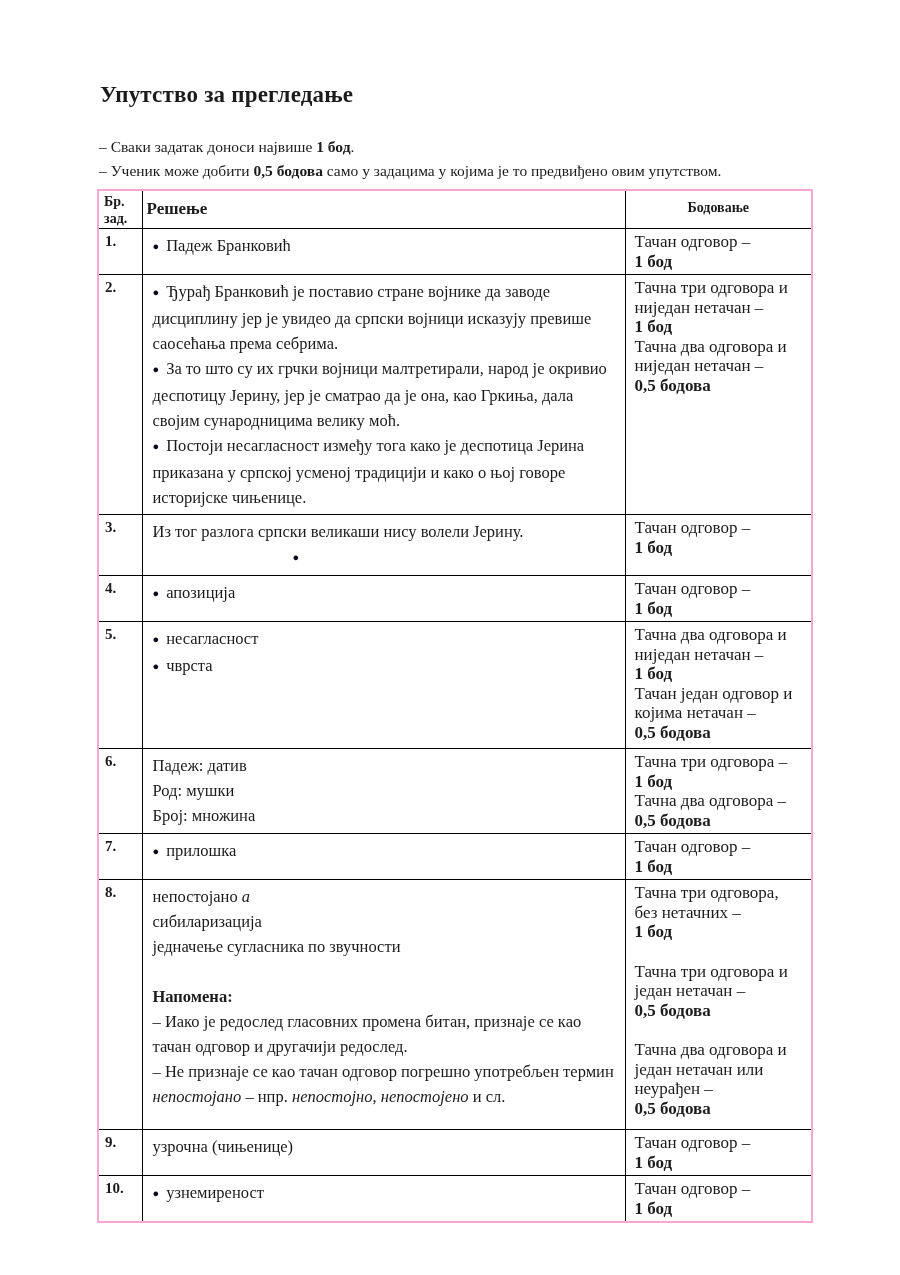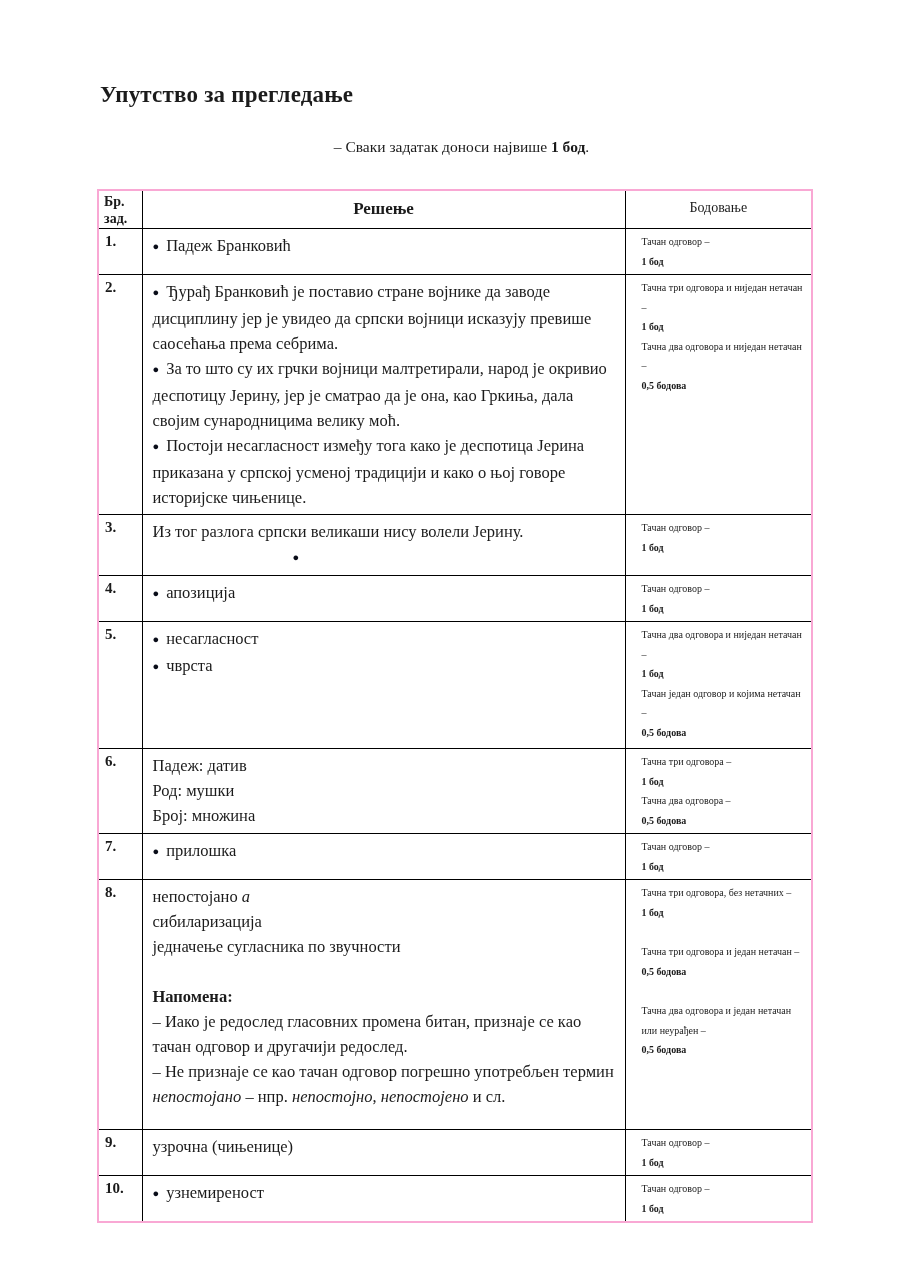--- a/index.html
+++ b/index.html
@@ -9,47 +9,47 @@
     color:#1b1b1b;
     -webkit-font-smoothing:antialiased;
   }
   .page{position:relative;width:900px;height:1275px;background:#fff;overflow:hidden;}
 
   .doc-title{
     position:absolute;left:100px;top:82px;margin:0;
     font-size:23px;font-weight:bold;letter-spacing:.2px;
   }
 
-  .intro{position:absolute;left:99px;top:135px;width:725px;font-size:15.5px;line-height:23.5px;text-align:center;}
+  .intro{position:absolute;left:99px;top:135px;width:725px;font-size:15.5px;line-height:23.5px;}
   .intro p{margin:0;}
   .b{font-weight:bold;}
   .i{font-style:italic;}
 
   table.grading{
     position:absolute;left:97px;top:189px;width:714px;
     border-collapse:collapse;table-layout:fixed;
     border:2px solid #f9a8d4;
   }
   .grading th,.grading td{
     border:1.5px solid #000;
     vertical-align:top;
     overflow:hidden;
   }
   col.c1{width:44px;} col.c2{width:483px;} col.c3{width:187px;}
 
   th.c1{
     font-size:14px;font-weight:bold;text-align:left;
     padding:2px 4px 1px 5px;white-space:pre-line;line-height:17px;
   }
-  th.c2{font-size:17px;font-weight:bold;text-align:center;padding:8px 4px;}
-  th.c3{font-size:14px;font-weight:normal;text-align:center;padding:9px 4px;}
+  th.c2{font-size:17px;font-weight:bold;text-align:left;padding:8px 4px;}
+  th.c3{font-size:14px;font-weight:bold;text-align:center;padding:9px 4px;}
 
   td.c1{font-weight:bold;font-size:15px;padding:4px 4px 2px 6px;}
   td.c2{font-size:16.5px;line-height:25px;padding:4px 10px 4px 10px;}
-  td.c3{font-size:10px;line-height:19.5px;padding:3px 8px 3px 16px;}
+  td.c3{font-size:17px;line-height:19.5px;padding:3px 8px 3px 9px;}
 
   td.c2 p{margin:0;}
   td.c2 .spacer{height:25px;}
   .bullet{
     display:inline-block;
     font-size:11px;
     margin-right:7px;
     transform:translateY(-1.5px);
     color:#090c18;
   }
@@ -58,20 +58,21 @@
 </style>
 </head>
 <body>
 
 <div class="page">
 
   <h1 class="doc-title">Упутство за прегледање</h1>
 
   <div class="intro">
     <p><span>– Сваки задатак доноси највише </span><span class="b">1 бод</span><span>.</span></p>
+    <p><span>– Ученик може добити </span><span class="b">0,5 бодова</span><span> само у задацима у којима је то предвиђено овим упутством.</span></p>
   </div>
 
   <table class="grading">
     <colgroup>
         <col class="c1">
         <col class="c2">
         <col class="c3">
       </colgroup>
     <thead>
       <tr>

